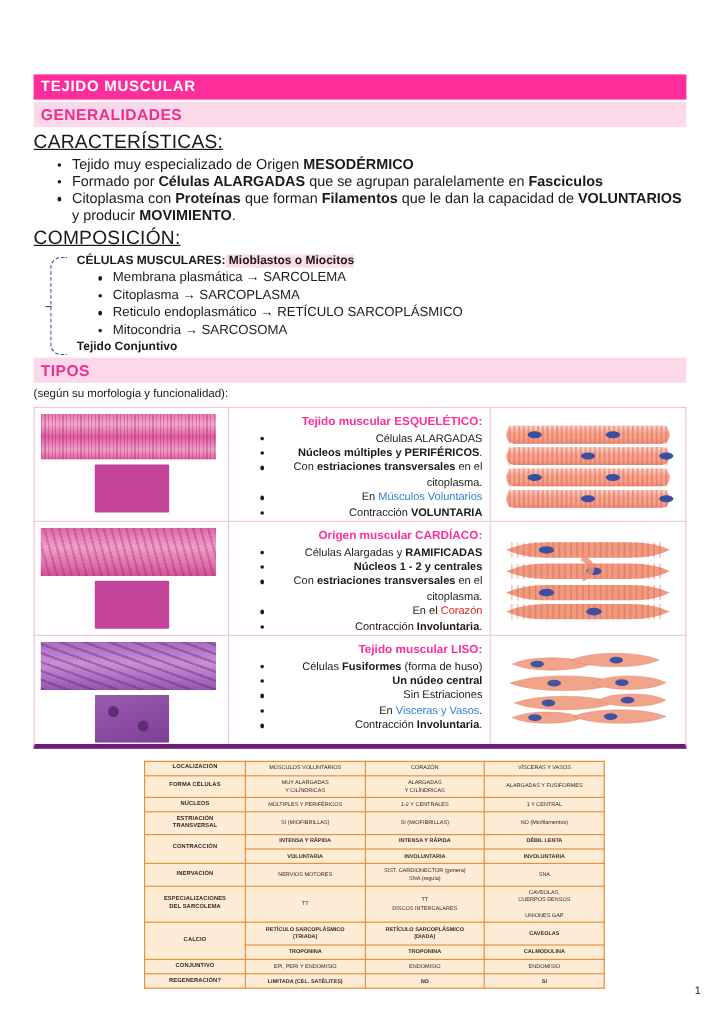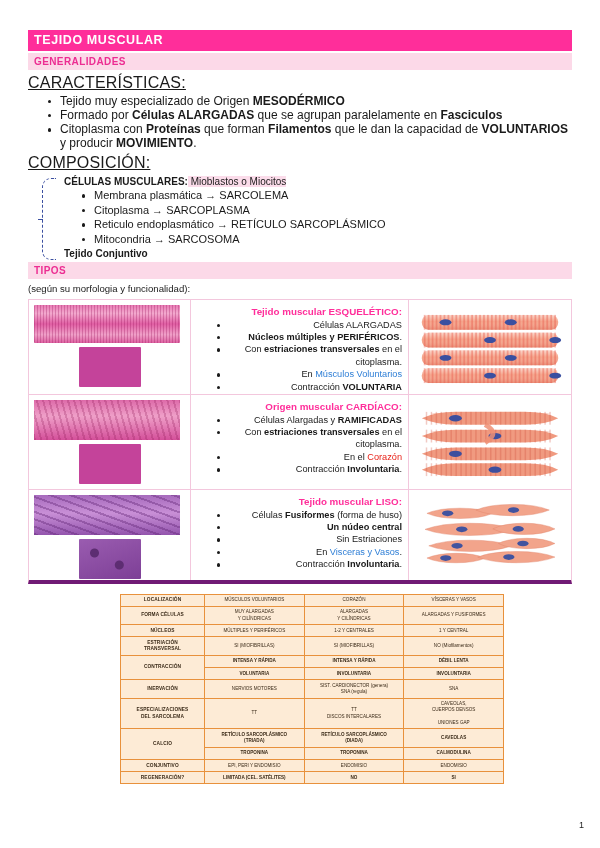--- a/index.html
+++ b/index.html
@@ -14,26 +14,27 @@
 
   
   .title-bar {
     background: #ff2e9a;
     color: #ffffff;
     font-weight: bold;
     font-size: 12.5px;
     letter-spacing: .6px;
     padding: 3px 6px 4px 6px;
     margin-bottom: 2px;
+    margin-top: 32px;
   }
   .sub-bar {
     background: #fcd9e8;
     color: #ec2d92;
     font-weight: bold;
-    font-size: 10px;
+    font-size: 13px;
     letter-spacing: .4px;
     padding: 2.5px 6px 3px 6px;
     margin-bottom: 4px;
   }
   .section-label {
     font-size: 16px;
     text-decoration: underline;
     margin: 4px 0 3px 0;
     letter-spacing: .2px;
   }
@@ -67,21 +68,21 @@
     border-bottom: 1.2px dashed #3b4fa0;
     border-radius: 9px 0 0 9px;
   }
   .brace:after {
     content: "";
     position: absolute; left: -5px; top: 50%;
     width: 5px; height: 1.2px; background: #3b4fa0;
   }
   .comp-body { position: absolute; left: 22px; top: 0; right: 0; }
   .comp-head { font-size: 10px; font-weight: bold; margin-bottom: 2px; }
-  .hl-pink { background: #fbdcea; font-weight: normal; color: #1a1a1a; }
+  .hl-pink { background: #fbdcea; font-weight: bold; color: #1a1a1a; }
   ul.bul.sub { margin-left: 16px; }
   ul.bul.sub > li { font-size: 11px; line-height: 13.6px; }
   .comp-foot { font-size: 10px; font-weight: bold; margin-top: 1px; }
 
   
   .tipos-note { font-size: 9.6px; margin: 1px 0 5px 0; }
 
   
   .type-row {
     display: flex;
@@ -393,20 +394,21 @@
       </div>
       <div class="type-row">
         <div class="cell-img">
           <div class="histo-card"></div>
             <div class="histo-sq"></div>
         </div>
         <div class="cell-txt">
           <div class="type-head">Origen muscular CARDÍACO:</div>
           <ul class="bul tight">
             <li><span>Células Alargadas y </span><b>RAMIFICADAS</b></li>
+            <li><b>Núcleos 1 - 2 y centrales</b></li>
             <li><span>Con </span><b>estriaciones transversales</b><span> en el citoplasma.</span></li>
             <li><span>En el </span><span class="c-red">Corazón</span></li>
             <li><span>Contracción </span><b>Involuntaria</b><span>.</span></li>
           </ul>
         </div>
         <div class="cell-dia"><svg class="dia" viewBox="0 0 150 85" preserveAspectRatio="xMidYMid meet">
             <g>
         <path d="M6 18.5 Q 20 12 40 12 L110 12 Q 132 12 144 18.5
                  Q 132 25 110 25 L40 25 Q 20 25 6 18.5 Z" fill="#f09a80"></path>
         <rect x="10" y="12" width="1.5" height="13" fill="#d0503c" opacity="0.30"></rect>

